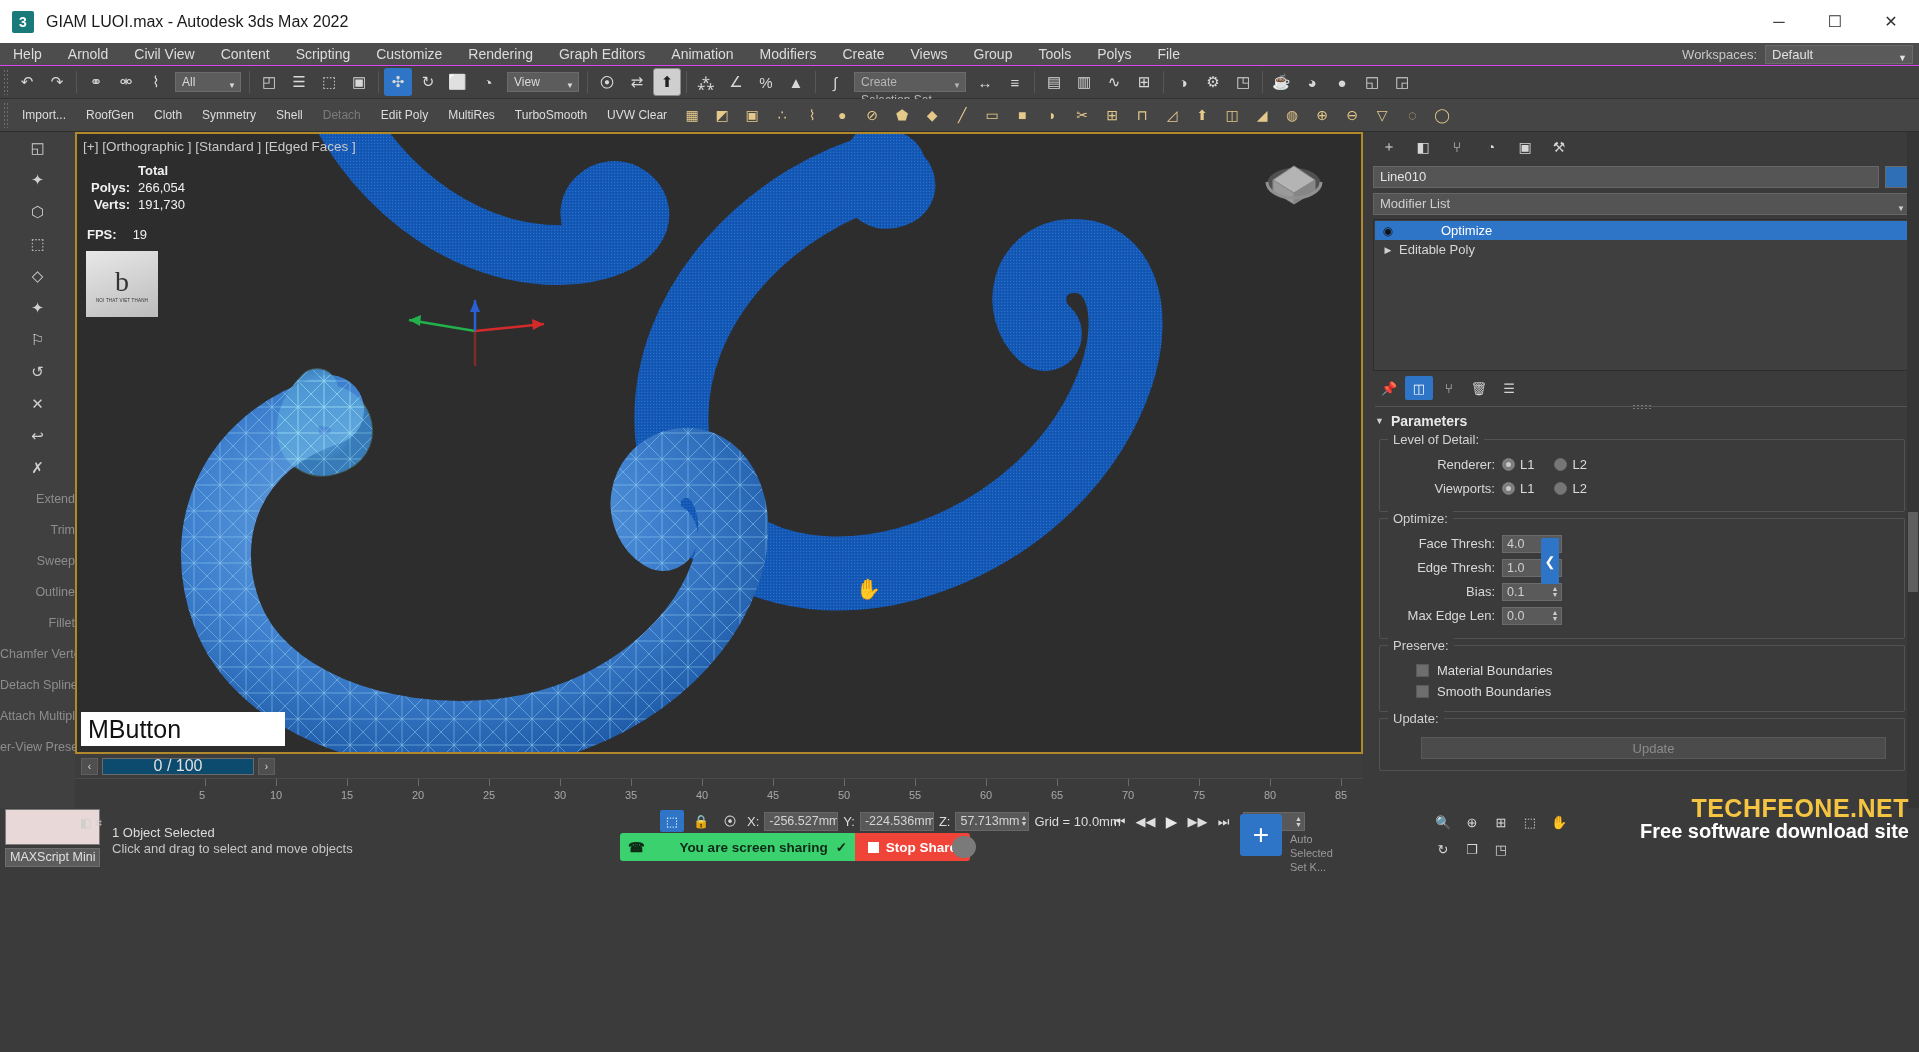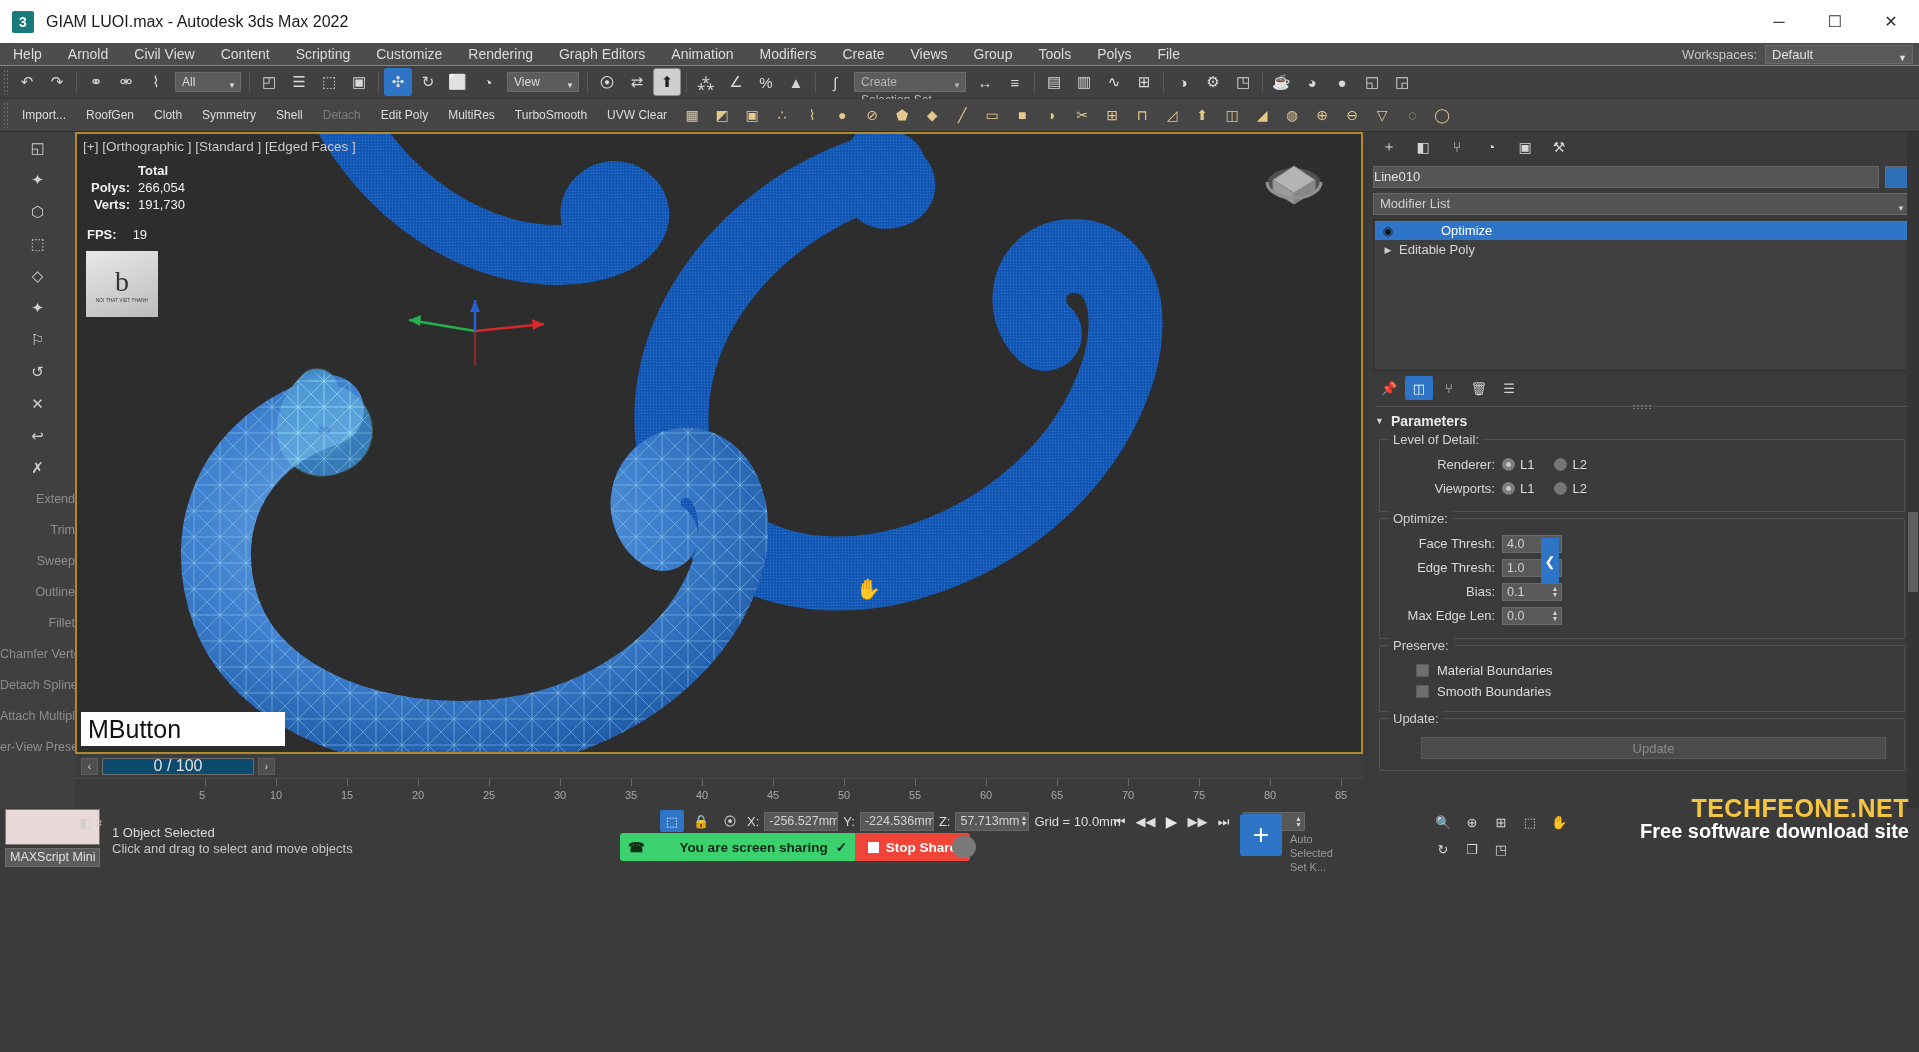--- a/index.html
+++ b/index.html
@@ -140,21 +140,21 @@
   }
   .cp-tabs { display: flex; height: 30px; align-items: center; padding-left: 8px; gap: 2px; }
   .cp-tab {
     width: 32px; height: 26px; display: flex; align-items: center; justify-content: center;
     color: #d6d6d6; font-size: 14px; border-radius: 3px;
   }
 
   .cp-namerow { display: flex; align-items: center; padding: 4px 8px 0 8px; gap: 6px; }
   .cp-name {
     flex: 1; height: 22px; background: #555555; border: 1px solid #666;
-    font-size: 13px; color: #e3e3e3; line-height: 20px;
+    font-size: 13px; color: #e3e3e3; padding-left: 6px; line-height: 20px;
   }
   .cp-colorswatch { width: 26px; height: 22px; background: #2f6fb5; border: 1px solid #6a6a6a; }
 
   .cp-modlist {
     margin: 5px 8px 0 8px; height: 22px; background: #545454; border: 1px solid #666;
     font-size: 13px; color: #cfcfcf; padding-left: 6px; line-height: 20px; position: relative;
   }
   .cp-modlist .caret { position: absolute; right: 5px; top: 5px; font-size: 8px; }
 
   .cp-stack {

